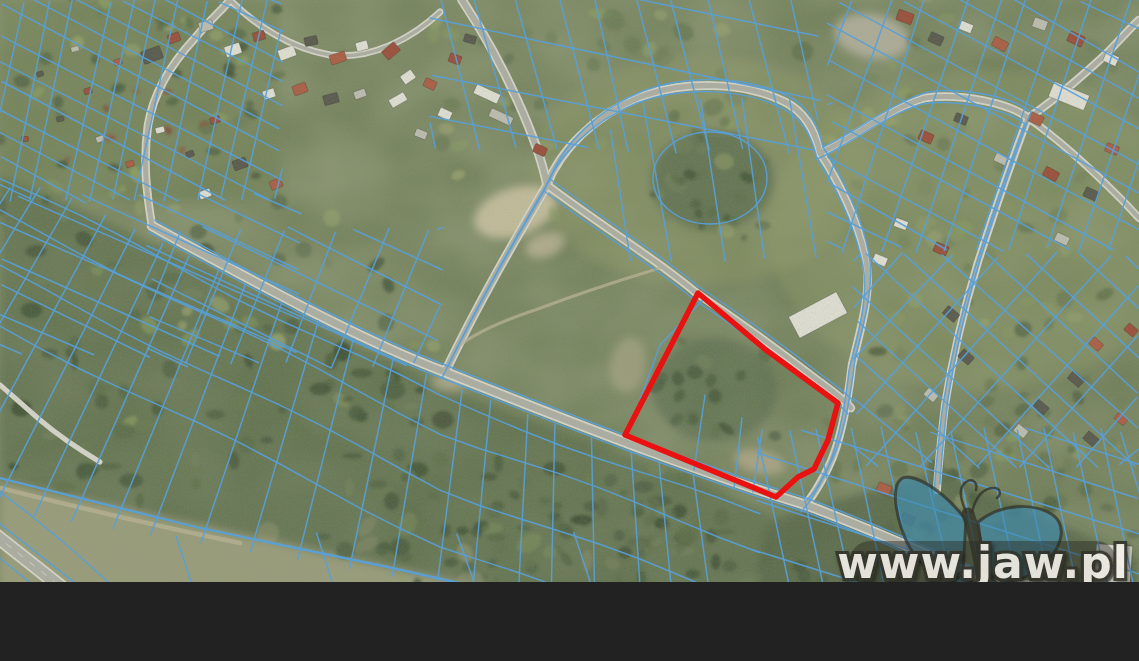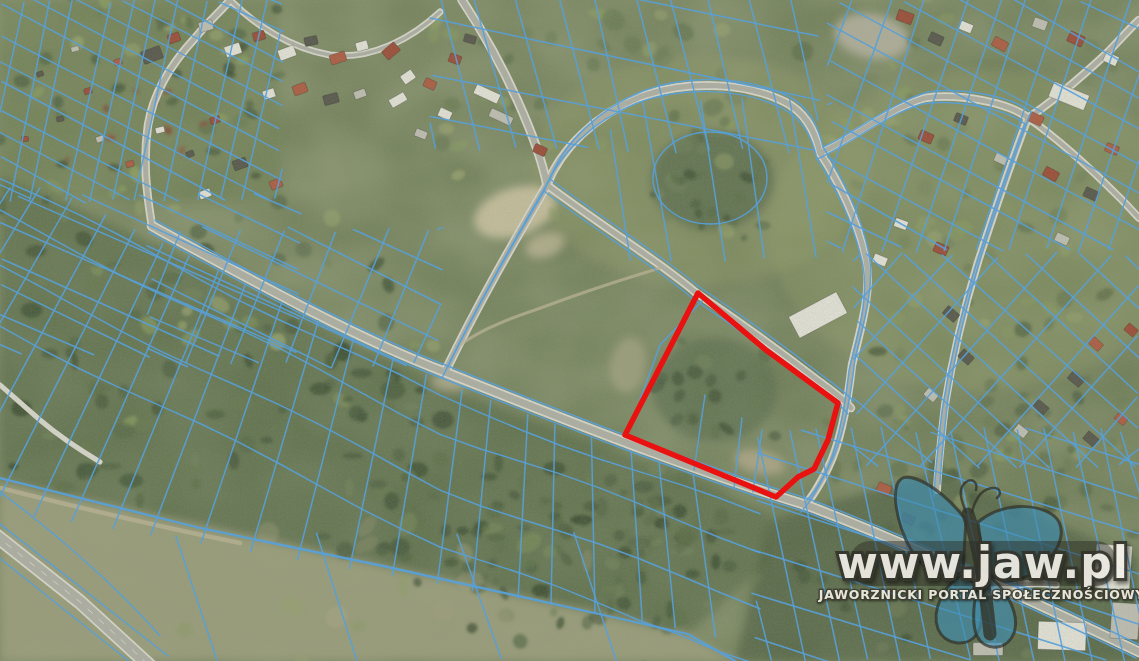--- a/index.html
+++ b/index.html
@@ -1,16 +1,16 @@
 <!DOCTYPE html>
 <html style="--c-parcel: #58a0d8; --c-red: #ea1111; --c-road: #b0b0a6; --c-roadcase: #dbd9cf; --c-wmtext: #f2efe7; --c-wmoutline: #34342b; --c-wing: #3e8fb4; --c-body: #2e2e26;"><head>
 <meta charset="utf-8">
 <style>
   html,body{margin:0;padding:0;background:#222;}
-  #map-root{position:relative;width:1139px;height:661px;overflow:hidden;
+  #map-root{position:relative;width:1139px;height:582px;overflow:hidden;
     font-family:"DejaVu Sans","Liberation Sans",sans-serif;}
   svg{display:block}
   .road-case{fill:none;stroke:var(--c-roadcase,#dbd9cf);stroke-linecap:round;stroke-linejoin:round}
   .road-core{fill:none;stroke:var(--c-road,#b0b0a6);stroke-linecap:round;stroke-linejoin:round}
   .road-dash{fill:none;stroke:#f4f4ee;stroke-width:1;stroke-dasharray:7 8;opacity:.55}
   .track{fill:none;stroke:#bdb497;stroke-linecap:round;opacity:.75}
   .parcel{fill:none;stroke:var(--c-parcel,#58a0d8);stroke-width:1.5;stroke-linecap:round;opacity:.92}
   .parcel-strong{fill:none;stroke:var(--c-parcel,#58a0d8);stroke-width:2.3;stroke-linecap:round;opacity:.95}
   .bld{stroke:rgba(30,30,25,.35);stroke-width:.7}
   #highlight-poly{fill:none;stroke:var(--c-red,#ea1111);stroke-width:5.5;stroke-linejoin:round}

